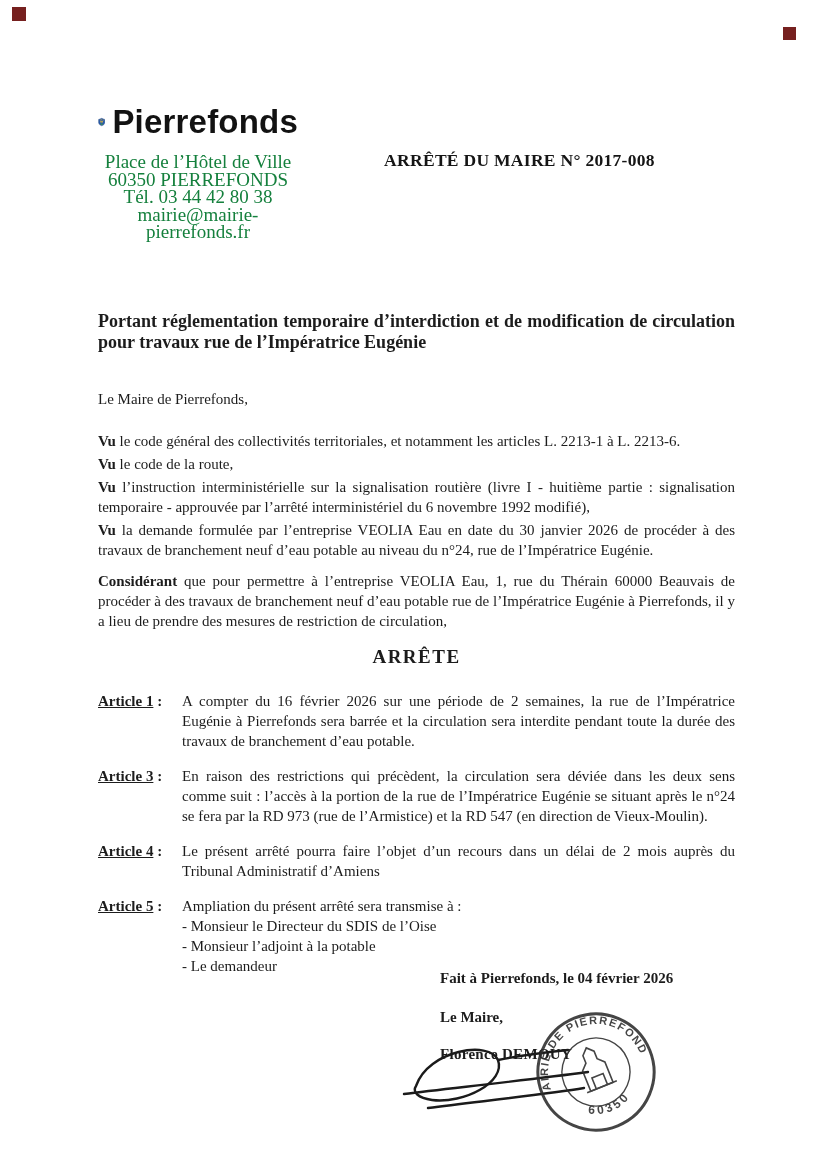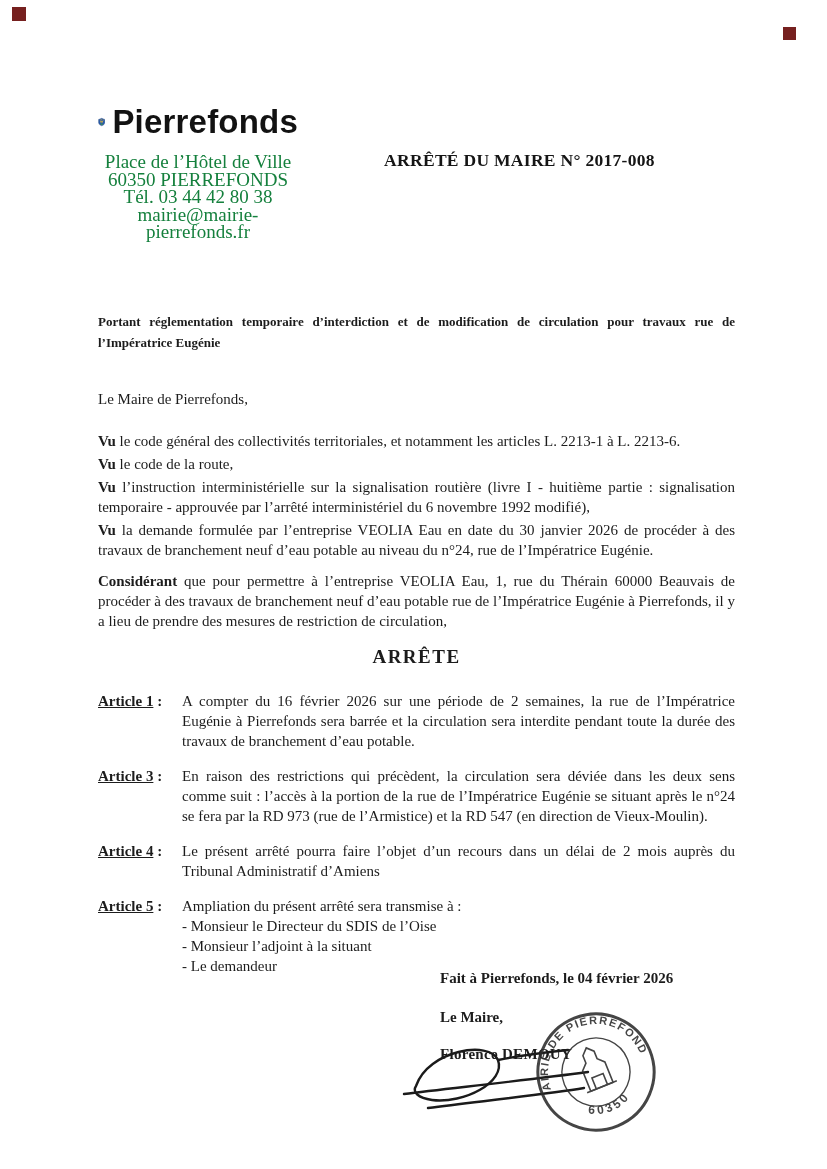--- a/index.html
+++ b/index.html
@@ -21,21 +21,21 @@
   .header { display:flex; padding-top:100px; }
   .header-left { width:200px; margin-left:98px; text-align:center; }
   .logo-row { display:flex; align-items:center; justify-content:center; gap:7px; margin-bottom:9px; }
   .logo-text { font-family:Liberation Sans, sans-serif; font-weight:bold; font-size:33px; color:#121212; letter-spacing:0.2px; }
   .address-line { font-size:19px; line-height:17.5px; color:#15803d; }
   .header-right { flex:1; text-align:center; padding-top:50px; padding-right:86px; }
   .doc-title { font-weight:bold; font-size:17.5px; letter-spacing:0.3px; color:#151515; }
 
   
   .body { padding:0 92px 0 98px; font-size:15px; line-height:20px; }
-  .subject { margin-top:70px; font-weight:bold; font-size:13px; line-height:21px; text-align:justify; }
+  .subject { margin-top:70px; font-weight:bold; font-size:18px; line-height:21px; text-align:justify; }
   .opening { margin-top:36px; }
   .recitals { margin-top:22px; }
   .recital { text-align:justify; margin-bottom:3px; }
   .recital.considerant { margin-top:11px; }
   .lead { font-weight:bold; }
 
   .decree-heading { text-align:center; font-weight:bold; font-size:19px; letter-spacing:1.5px; margin:16px 0 24px 0; }
 
   .article { display:flex; margin-bottom:14px;margin-top:15px; }
   .article-label { flex:0 0 84px; font-weight:bold; white-space:nowrap; }
@@ -117,21 +117,21 @@
       <div class="article">
         <div class="article-label"><span class="u">Article 4</span><span> :</span></div>
         <div class="article-text">Le présent arrêté pourra faire l’objet d’un recours dans un délai de 2 mois auprès du Tribunal Administratif d’Amiens</div>
       </div>
 
       <div class="article">
         <div class="article-label"><span class="u">Article 5</span><span> :</span></div>
         <div class="article-text">
           <div class="article-item">Ampliation du présent arrêté sera transmise à :</div>
           <div class="article-item">- Monsieur le Directeur du SDIS de l’Oise</div>
-          <div class="article-item">- Monsieur l’adjoint à la situant</div>
+          <div class="article-item">- Monsieur l’adjoint à la potable</div>
           <div class="article-item">- Le demandeur</div>
         </div>
       </div>
 
     </div>
   </div>
 
   <div class="sig-block">
     <div class="sig-place-date">Fait à Pierrefonds, le 04 février 2026</div>
     <div class="sig-title">Le Maire,</div>

